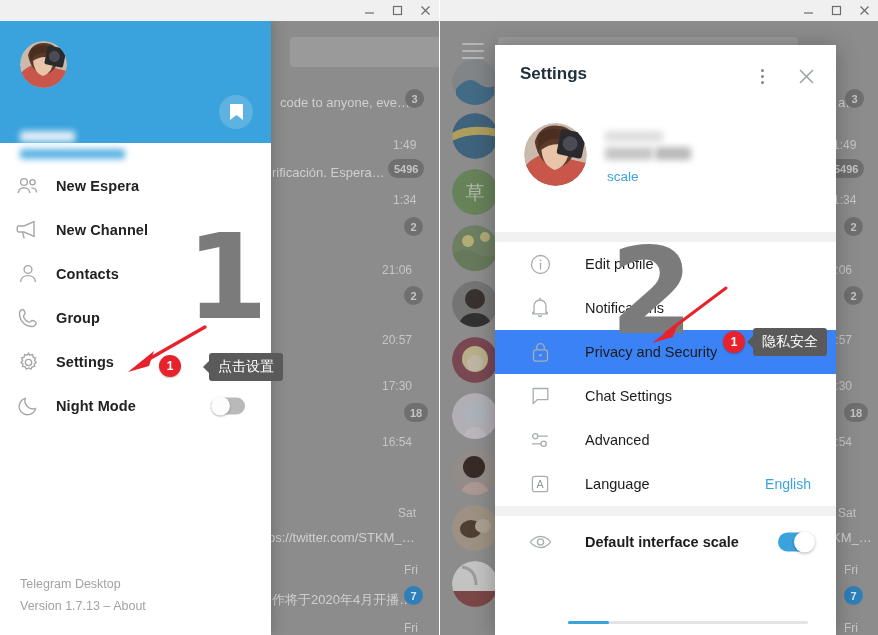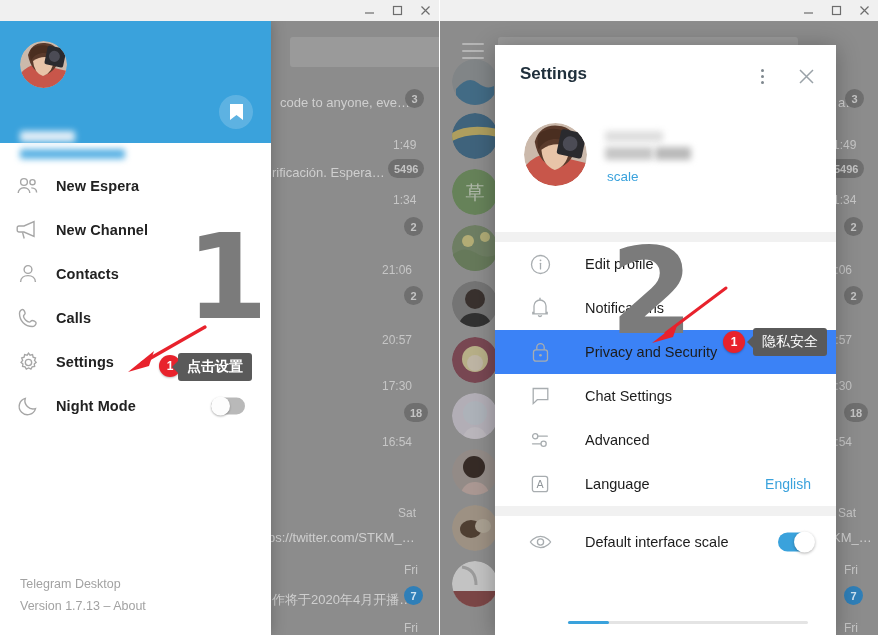--- a/index.html
+++ b/index.html
@@ -208,21 +208,21 @@
           </div>
           <div class="menu-label">Contacts</div>
         </div>
 
         <div class="menu-item">
           <div class="menu-icon">
             <svg width="22" height="22" viewBox="0 0 22 22" fill="none" stroke="#a6a6a6" stroke-width="1.4">
               <path d="M5.5 2.5c1.6 0 2.6 3 2.6 4 0 1-1.6 1.6-1.6 2.6 0 2.6 3.4 6 6 6 1 0 1.6-1.6 2.6-1.6 1 0 4 1 4 2.6 0 1.8-2 3.4-3.8 3.4C8 19.5 2.5 14 2.5 6.3c0-1.8 1.4-3.8 3-3.8z"></path>
             </svg>
           </div>
-          <div class="menu-label">Calls</div>
+          <div class="menu-label">Group</div>
         </div>
 
         <div class="menu-item">
           <div class="menu-icon">
             <svg width="23" height="23" viewBox="0 0 24 24" fill="none" stroke="#a6a6a6" stroke-width="1.4">
               <circle cx="12" cy="12" r="3.3"></circle>
               <path d="M12 2.3l1.6 2.1 2.6-.6 .6 2.6 2.5 .9-1 2.5 1.7 2-2 1.7 .4 2.6-2.6 .4-1.3 2.3-2.4-1.1-2.4 1.1-1.3-2.3-2.6-.4 .4-2.6-2-1.7 1.7-2-1-2.5 2.5-.9 .6-2.6 2.6 .6z"></path>
             </svg>
           </div>
           <div class="menu-label">Settings</div>
@@ -250,21 +250,21 @@
     </div>
 
     <div class="bignum" style="left:186px;top:218px;font-size:118px;">1</div>
 
     <svg class="arrow" style="left:120px;top:325px;" width="90" height="55" viewBox="0 0 90 55">
       <path d="M85 2 L22 38" stroke="#e8222c" stroke-width="3.2" stroke-linecap="round"></path>
       <path d="M8 47 L34 26 L29 41 Z" fill="#e8222c"></path>
     </svg>
 
     <div class="anno-badge" style="left:159px;top:355px;">1</div>
-    <div class="tip" style="left:178px;top:353px;font-weight:bold;">点击设置</div>
+    <div class="tip" style="left:209px;top:353px;">点击设置</div>
   </div>
 
   <div class="window win-right">
 
     <div class="chatlist">
       <div class="hamburger" style="left:22px;top:22px;">
         <span></span>
           <span></span>
           <span></span>
       </div>
@@ -475,21 +475,21 @@
               <text x="10" y="14.4" font-size="10.5" fill="#8f9599" stroke="none" text-anchor="middle" font-family="DejaVu Sans">A</text>
             </svg>
           </div>
           <div class="s-label">Language</div>
           <div class="s-value">English</div>
         </div>
       </div>
 
       <div class="sep"></div>
 
-      <div class="s-item" style="height:52px;">
+      <div class="s-item" style="height:52px;font-weight:bold;">
         <div class="s-icon">
           <svg width="23" height="16" viewBox="0 0 23 16" fill="none" stroke="#a8adb0" stroke-width="1.3">
             <path d="M1.4 8S5 2.3 11.5 2.3 21.6 8 21.6 8s-3.6 5.7-10.1 5.7S1.4 8 1.4 8z"></path>
             <circle cx="11.5" cy="8" r="3.1"></circle>
           </svg>
         </div>
         <div class="s-label">Default interface scale</div>
         <div class="scale-toggle">
             <div class="scale-knob"></div>
           </div>

